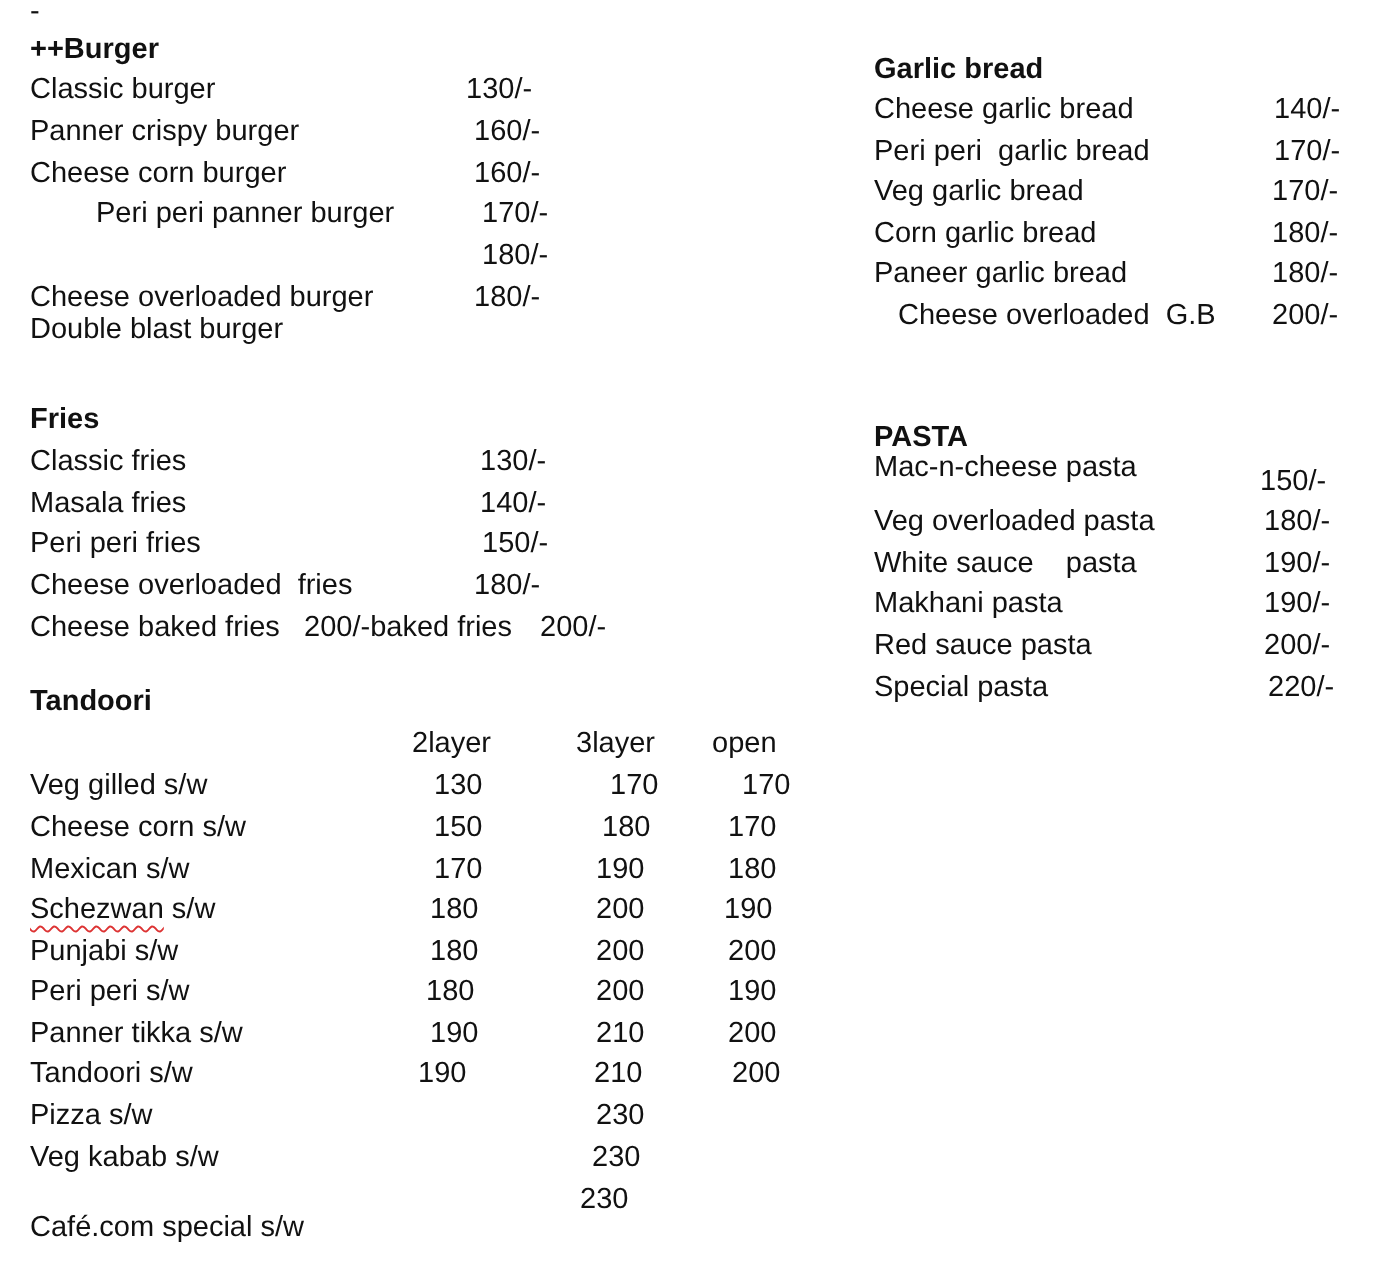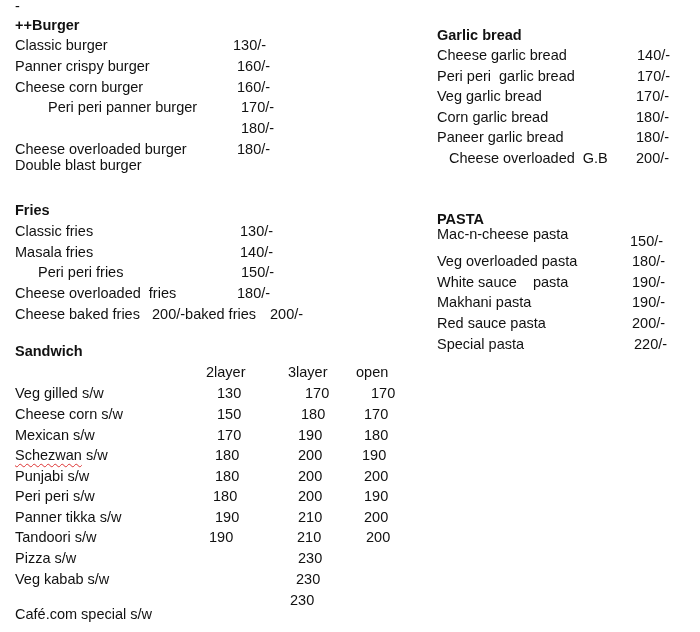--- a/index.html
+++ b/index.html
@@ -32,30 +32,30 @@
   <div class="abs" style="left:15px;top:139px;">Cheese overloaded burger</div>
   <div class="abs" style="left:237px;top:139px;">180/-</div>
 </div>
 
 <div>
   <div class="abs head" style="left:15px;top:200px;">Fries</div>
   <div class="abs" style="left:15px;top:221px;">Classic fries</div>
   <div class="abs" style="left:240px;top:221px;">130/-</div>
   <div class="abs" style="left:15px;top:242px;">Masala fries</div>
   <div class="abs" style="left:240px;top:242px;">140/-</div>
-  <div class="abs" style="left:15px;top:262px;margin-left:23px;">Peri peri fries</div>
+  <div class="abs" style="left:15px;top:262px;">Peri peri fries</div>
   <div class="abs" style="left:241px;top:262px;">150/-</div>
   <div class="abs" style="left:15px;top:283px;">Cheese overloaded  fries</div>
   <div class="abs" style="left:237px;top:283px;">180/-</div>
   <div class="abs" style="left:15px;top:304px;">Cheese baked fries   200/-baked fries</div>
   <div class="abs" style="left:270px;top:304px;">200/-</div>
 </div>
 
 <div>
-  <div class="abs head" style="left:15px;top:341px;">Sandwich</div>
+  <div class="abs head" style="left:15px;top:341px;">Tandoori</div>
   <div class="abs" style="left:206px;top:362px;">2layer</div>
   <div class="abs" style="left:288px;top:362px;">3layer</div>
   <div class="abs" style="left:356px;top:362px;">open</div>
 
   <div class="abs" style="left:15px;top:383px;">Veg gilled s/w</div>
   <div class="abs" style="left:217px;top:383px;">130</div>
   <div class="abs" style="left:305px;top:383px;">170</div>
   <div class="abs" style="left:371px;top:383px;">170</div>
 
   <div class="abs" style="left:15px;top:404px;">Cheese corn s/w</div>

